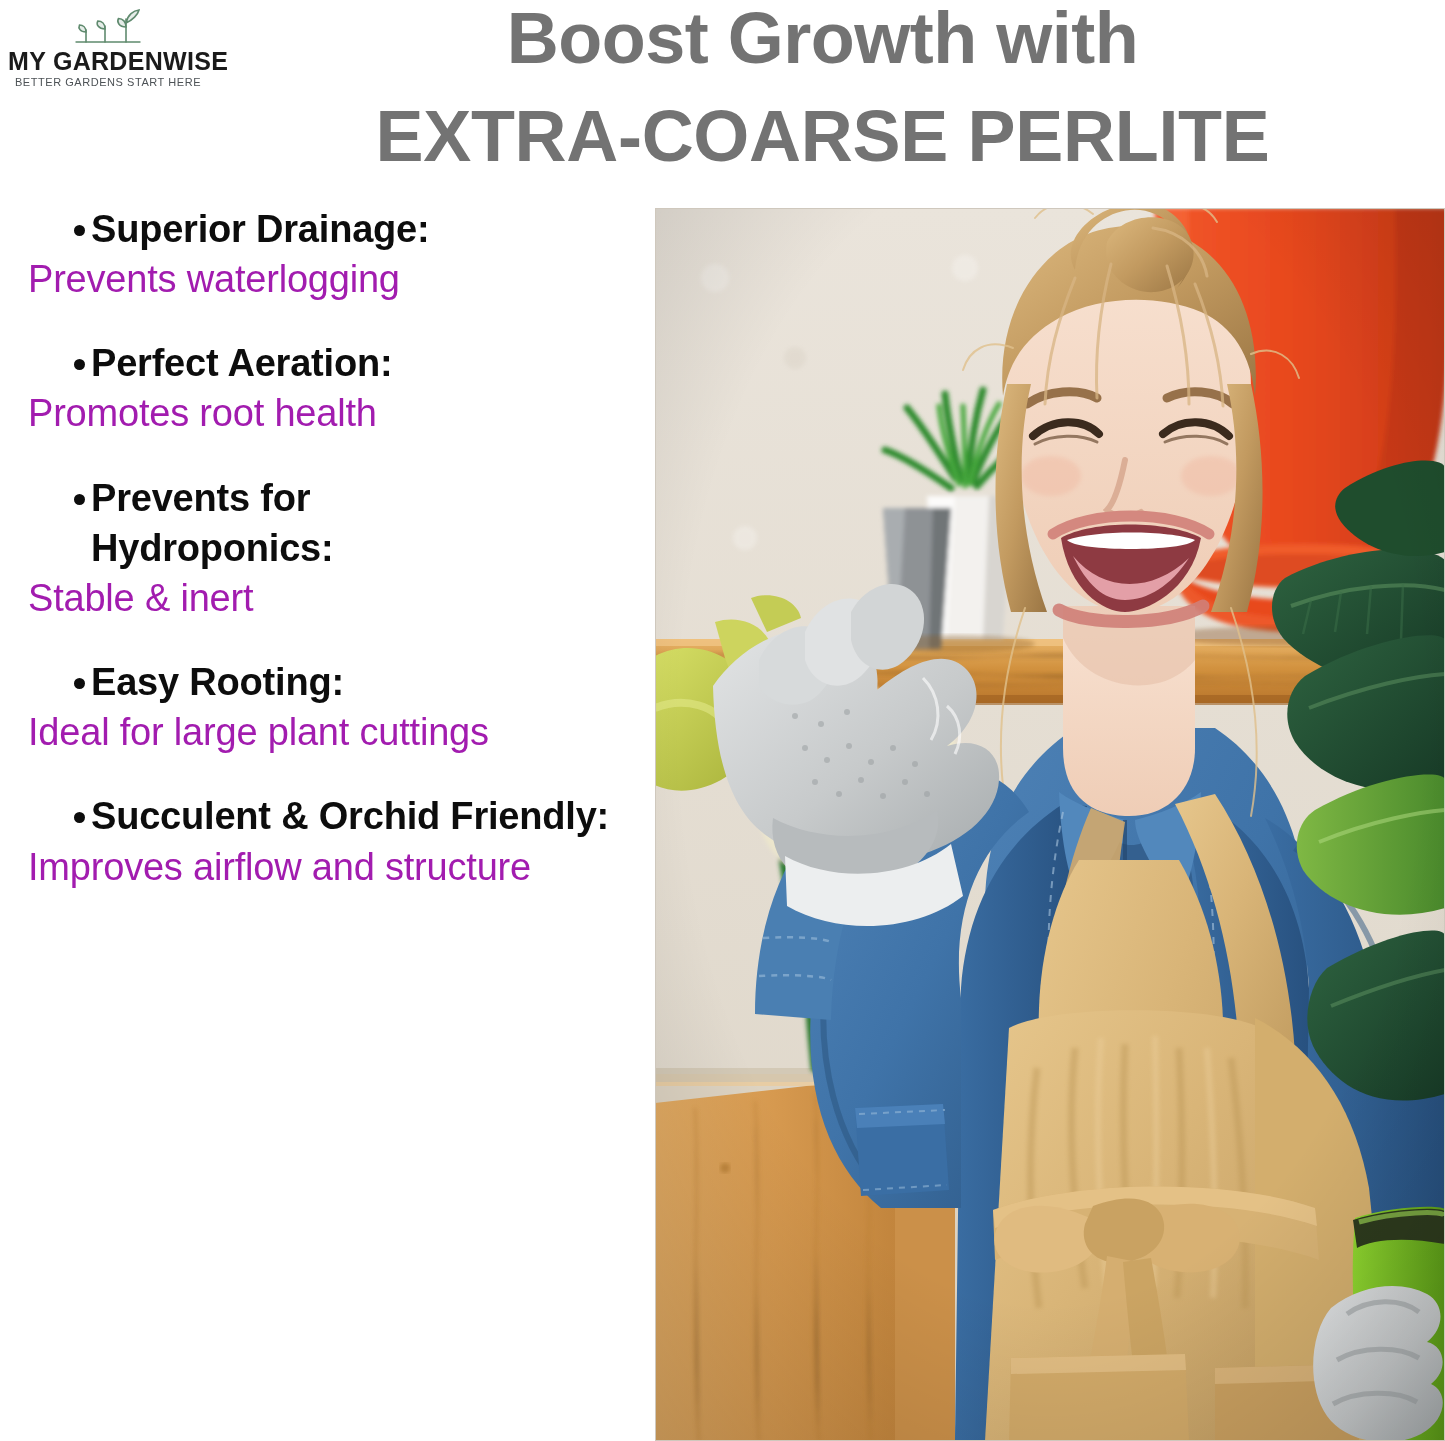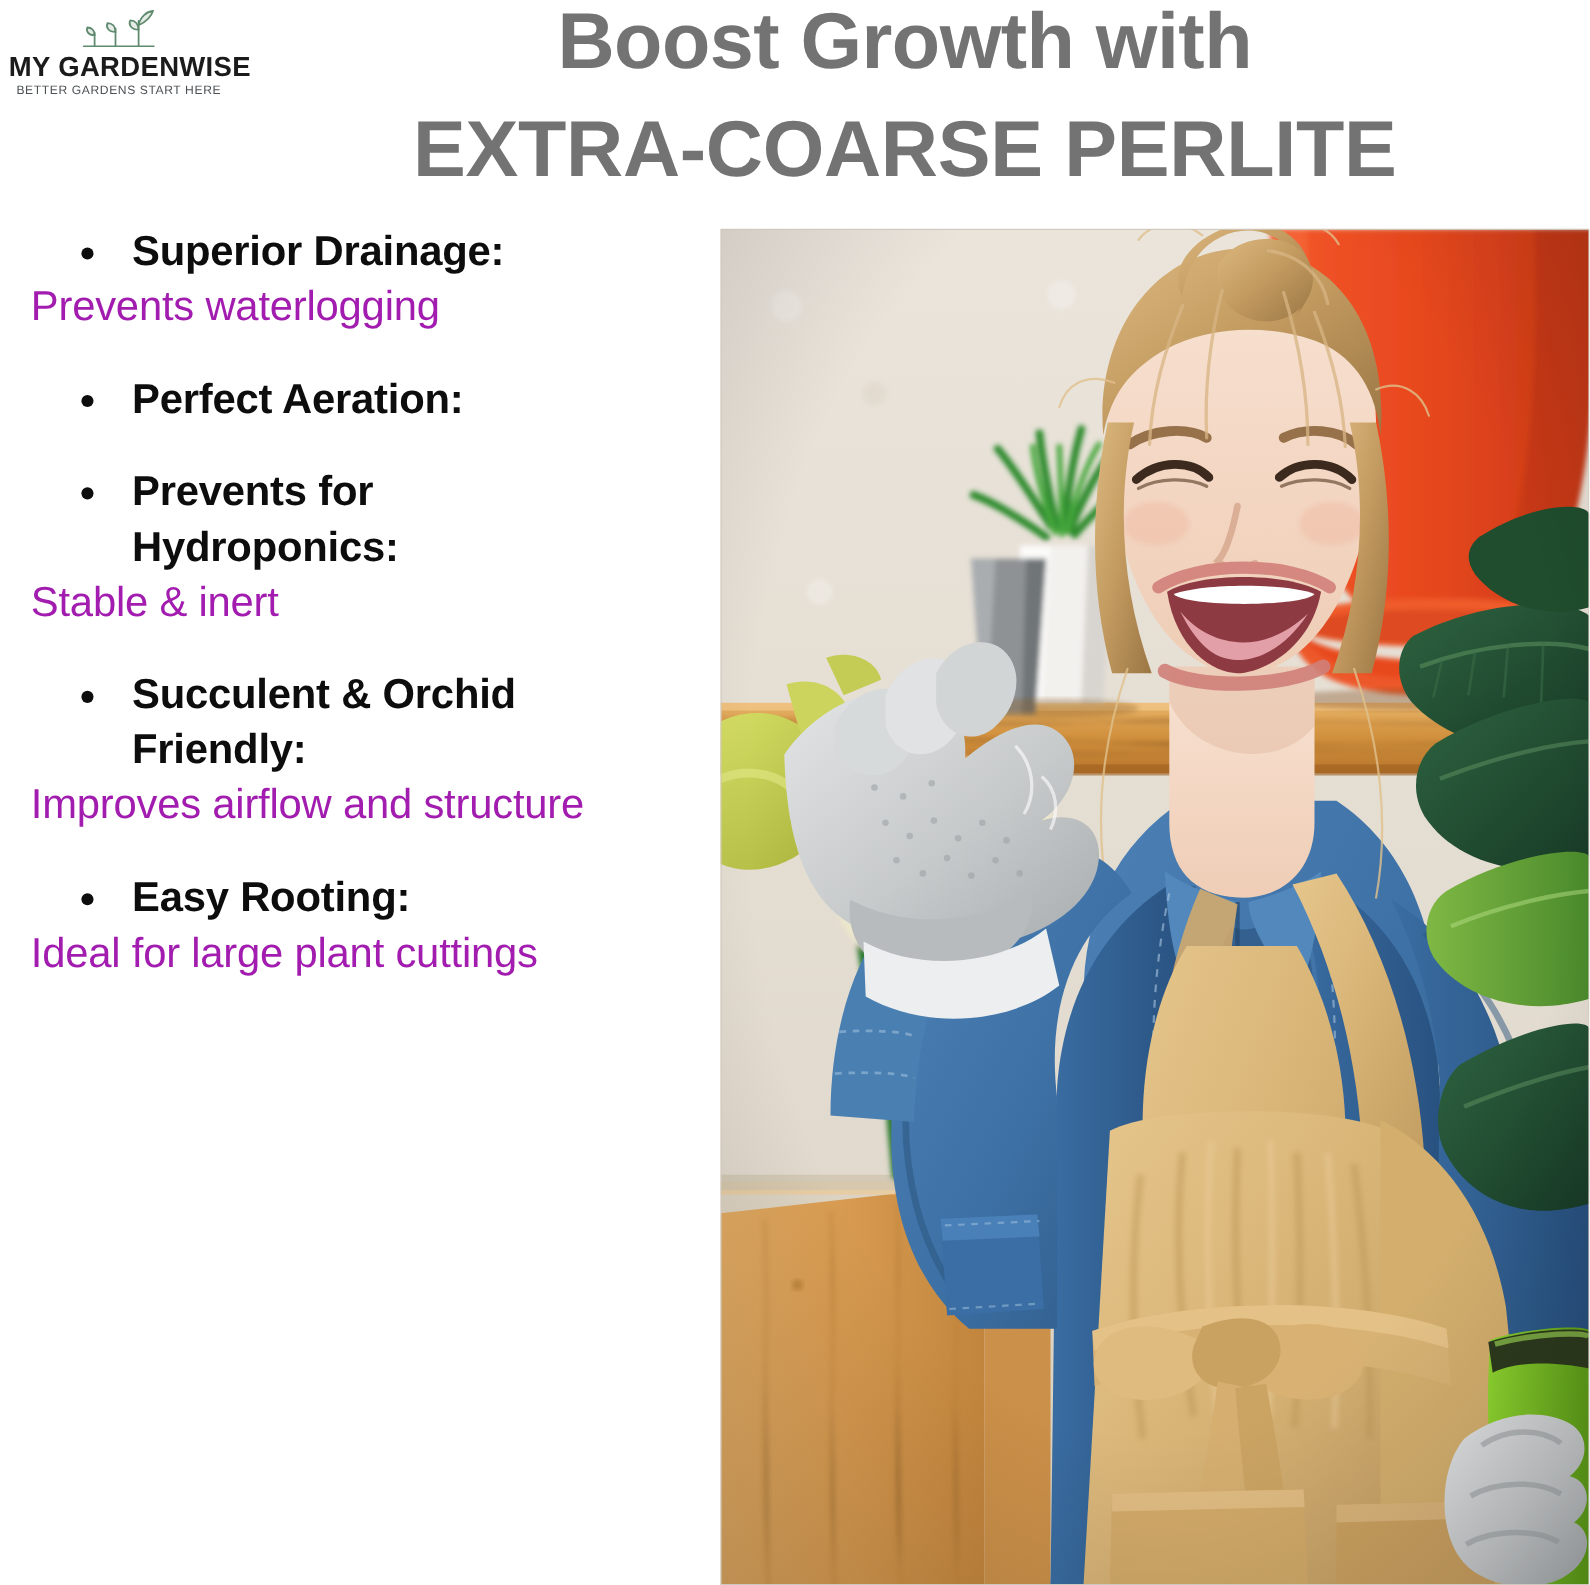--- a/index.html
+++ b/index.html
@@ -84,21 +84,21 @@
     position: absolute;
     left: 0px;
     top: 204px;
     width: 640px;
   }
   .feature {
     margin-bottom: 34px;
   }
   .feature-head {
     position: relative;
-    padding-left: 120px;
+    padding-left: 91px;
     font-family: "Liberation Sans", sans-serif;
     font-weight: 700;
     font-size: 38px;
     line-height: 1.32;
     color: #0d0d0d;
     letter-spacing: -0.2px;
   }
   .feature-bullet {
     position: absolute;
     left: 74px;
@@ -166,44 +166,45 @@
         <span>Superior Drainage:</span>
       </div>
       <div class="feature-body">Prevents waterlogging</div>
     </div>
 
     <div class="feature">
       <div class="feature-head">
         <span class="feature-bullet"></span>
         <span>Perfect Aeration:</span>
       </div>
+      <div class="feature-body">Promotes root health</div>
     </div>
 
     <div class="feature">
       <div class="feature-head" style="padding-right:240px;">
         <span class="feature-bullet"></span>
         <span>Prevents for Hydroponics:</span>
       </div>
       <div class="feature-body">Stable &amp; inert</div>
     </div>
 
     <div class="feature">
+      <div class="feature-head">
+        <span class="feature-bullet"></span>
+        <span>Easy Rooting:</span>
+      </div>
+      <div class="feature-body" style="padding-right:120px;">Ideal for large plant cuttings</div>
+    </div>
+
+    <div class="feature">
       <div class="feature-head" style="padding-right:30px;">
         <span class="feature-bullet"></span>
         <span>Succulent &amp; Orchid Friendly:</span>
       </div>
       <div class="feature-body" style="padding-right:100px;">Improves airflow and structure</div>
-    </div>
-
-    <div class="feature">
-      <div class="feature-head">
-        <span class="feature-bullet"></span>
-        <span>Easy Rooting:</span>
-      </div>
-      <div class="feature-body" style="padding-right:120px;">Ideal for large plant cuttings</div>
     </div>
 
   </div>
 
   <div id="photo">
     <svg width="790" height="1233" viewBox="0 0 790 1233">
       <defs>
         <linearGradient id="wallG" x1="0" y1="0" x2="0" y2="1">
           <stop offset="0" stop-color="#eae4db"></stop>
           <stop offset="1" stop-color="#ddd5c7"></stop>

